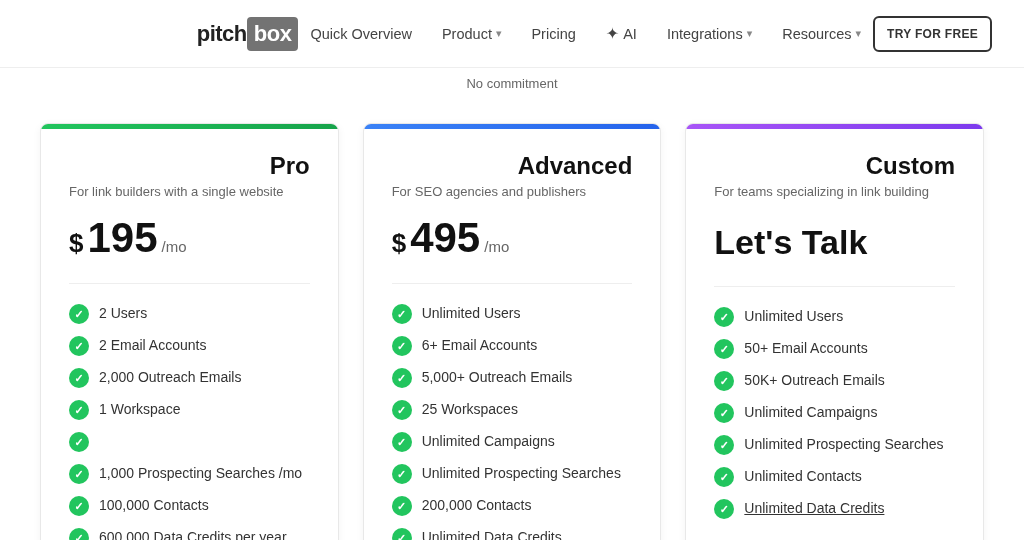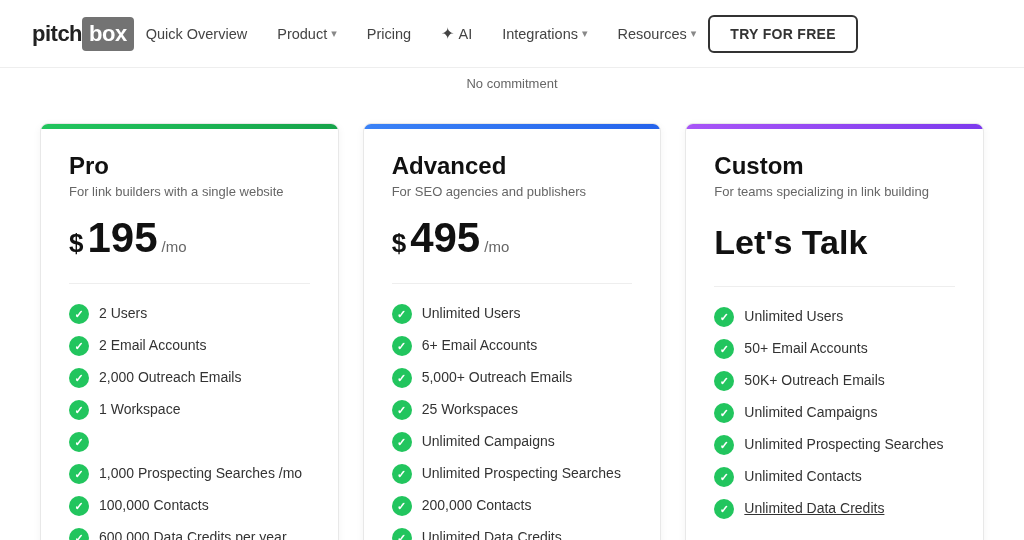--- a/index.html
+++ b/index.html
@@ -1,36 +1,36 @@
 <!DOCTYPE html>
 <html><head>
   <meta charset="utf-8">
   <style>
     * { box-sizing: border-box; margin: 0; padding: 0; }
     body { font-family: -apple-system, BlinkMacSystemFont, 'Segoe UI', sans-serif; background: #fff; color: #333; font-size: 14px; }
 
     
     nav {
-      display: flex; align-items: center; justify-content: flex-start;
+      display: flex; align-items: center; justify-content: flex-end;
       padding: 0 32px; height: 68px; border-bottom: 1px solid #eee;
       background: #fff;
     }
     .logo { display: flex; align-items: center; gap: 0; font-size: 22px; font-weight: 700; color: #222; letter-spacing: -0.5px; }
     .logo-box { background: #737373; color: #fff; padding: 4px 7px; border-radius: 4px; font-weight: 800; }
     .nav-links { display: flex; align-items: center; gap: 6px; }
     .nav-item {
       padding: 8px 12px; cursor: pointer; color: #444; font-size: 14.5px; font-weight: 500;
       display: flex; align-items: center; gap: 4px; border-radius: 4px;
     }
     .nav-item .chevron { font-size: 11px; color: #888; }
     .nav-ai { display: flex; align-items: center; gap: 4px; }
     .ai-icon { font-size: 16px; }
     .try-btn {
-      border: 2px solid #333; color: #333; background: #fff; padding: 9px 20px;
-      border-radius: 6px; font-weight: 700; font-size: 14px; cursor: pointer; letter-spacing: 0.3px;
+      border: 2px solid #333; color: #333; background: #fff; padding: 9px 12px;
+      border-radius: 6px; font-weight: 700; font-size: 12px; cursor: pointer; letter-spacing: 0.3px;
     }
 
     
     .subheader {
       text-align: center; padding: 8px; font-size: 13px; color: #666; background: #fff;
     }
 
     
     .pricing-section {
       padding: 24px 40px 40px;
@@ -56,21 +56,21 @@
       position: absolute;
       top: 0; left: 0; right: 0;
       height: 5px;
       border-radius: 8px 8px 0 0;
     }
     .plan-card.pro::before { background: linear-gradient(90deg, #22c55e, #16a34a); }
     .plan-card.advanced::before { background: linear-gradient(90deg, #3b82f6, #2563eb); }
     .plan-card.custom::before { background: linear-gradient(90deg, #a855f7, #7c3aed); }
 
     .plan-name {
-      font-size: 24px; font-weight: 800; color: #111; margin-bottom: 4px;
+      font-size: 24px; font-weight: 800; color: #111; margin-bottom: 4px; text-align: right;
     }
     .plan-desc {
       font-size: 13px; color: #666; margin-bottom: 18px;
     }
     .plan-price {
       display: flex; align-items: baseline; gap: 4px; margin-bottom: 24px;
     }
     .price-dollar { font-size: 26px; font-weight: 700; color: #111; }
     .price-amount { font-size: 42px; font-weight: 800; color: #111; line-height: 1; }
     .price-per { font-size: 15px; color: #666; }

